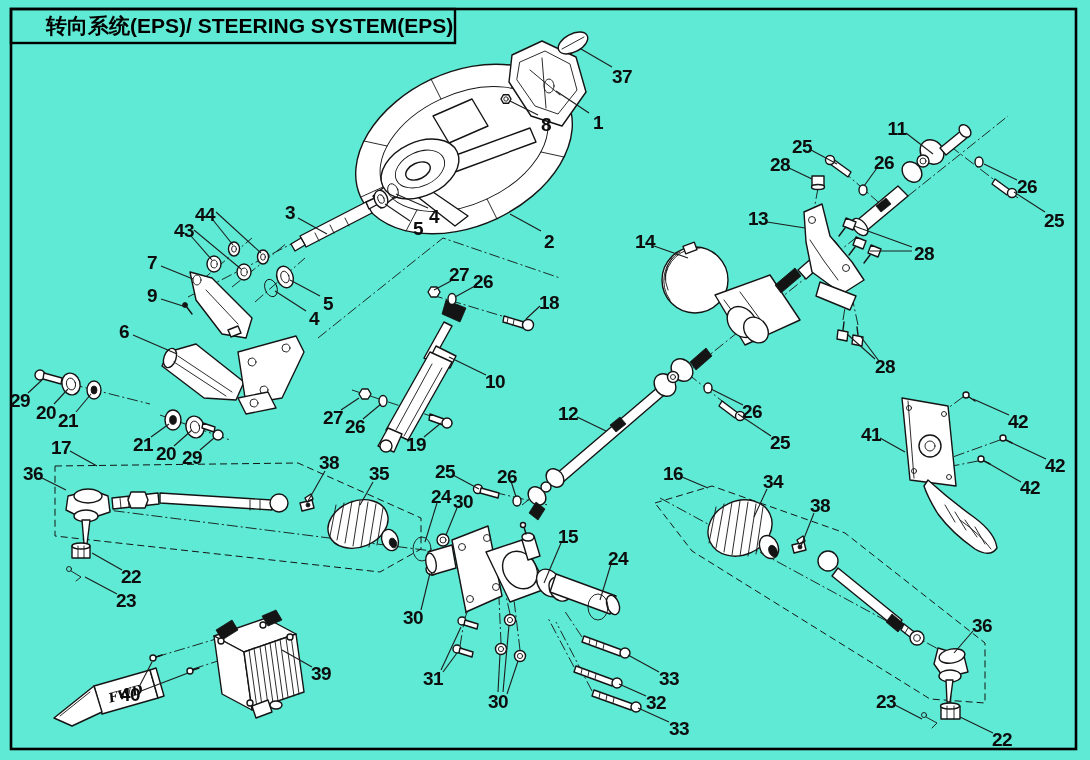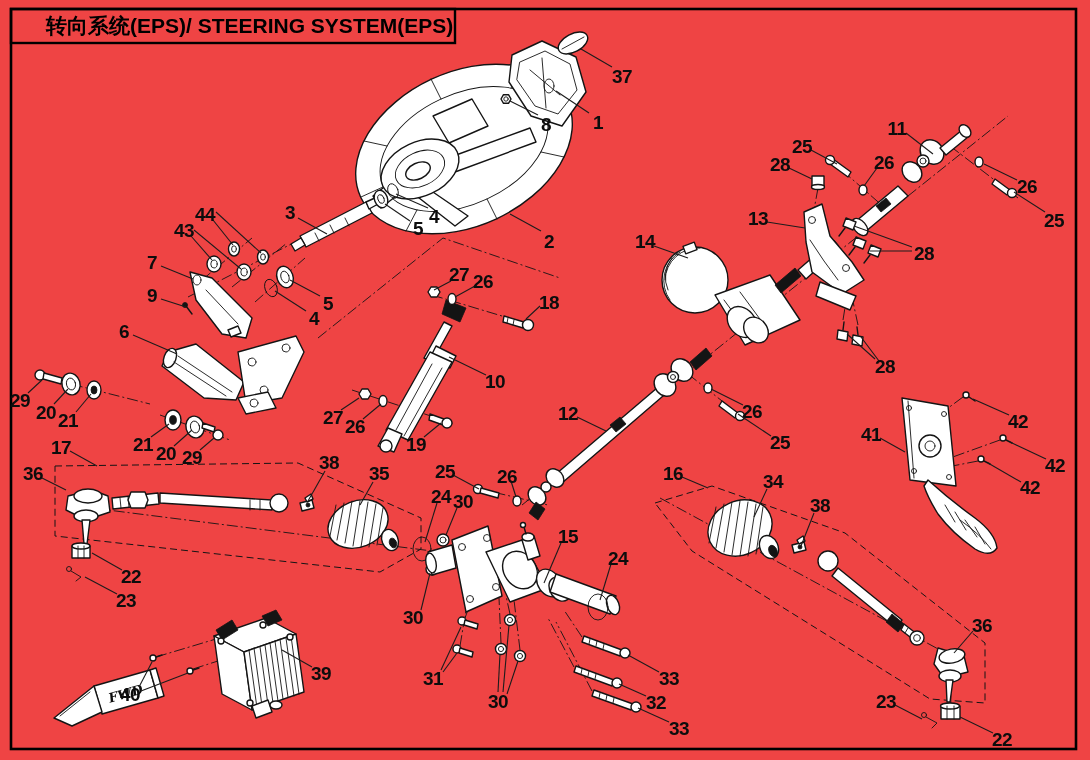--- a/index.html
+++ b/index.html
@@ -1,17 +1,17 @@
 <!DOCTYPE html>
 <html><head>
 <meta charset="utf-8">
 <style>
   html,body{margin:0;padding:0;background:#fff;}
   body{width:1090px;height:760px;font-family:"Liberation Sans",sans-serif;}
-  #stage{position:relative;width:1090px;height:760px;background:#ef4444;}
+  #stage{position:relative;width:1090px;height:760px;background:#5eead4;}
   svg{display:block}
   .p{fill:#fff;stroke:#141414;stroke-width:1.4;stroke-linejoin:round;stroke-linecap:round}
   .t{fill:none;stroke:#141414;stroke-width:.9;stroke-linecap:round}
   .d{fill:#141414;stroke:#141414;stroke-width:.8;stroke-linejoin:round}
   .dash{fill:none;stroke:#141414;stroke-width:1;stroke-dasharray:7 4}
   .ax{fill:none;stroke:#141414;stroke-width:.9;stroke-dasharray:11 3 2 3}
   .leader{stroke:#1c1c1c;stroke-width:1.1}
   .callout{font:bold 19px "Liberation Sans",sans-serif;fill:#0d0d0d;text-anchor:middle;dominant-baseline:central;letter-spacing:-0.5px}
   .title{font:bold 21px "Liberation Sans",sans-serif;fill:#000}
   .fwd{font:italic bold 13px "DejaVu Serif",serif;fill:#0d0d0d;text-anchor:middle}

